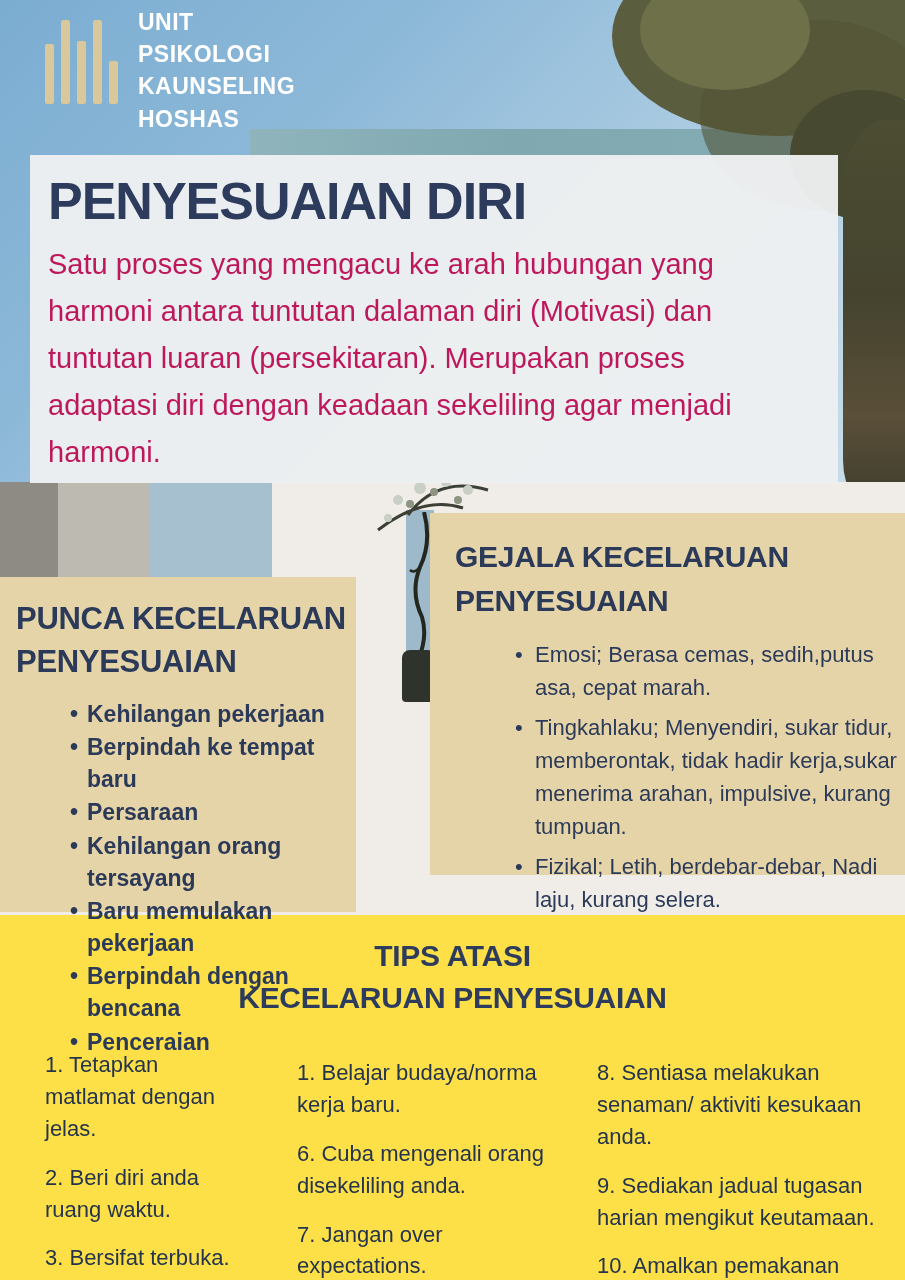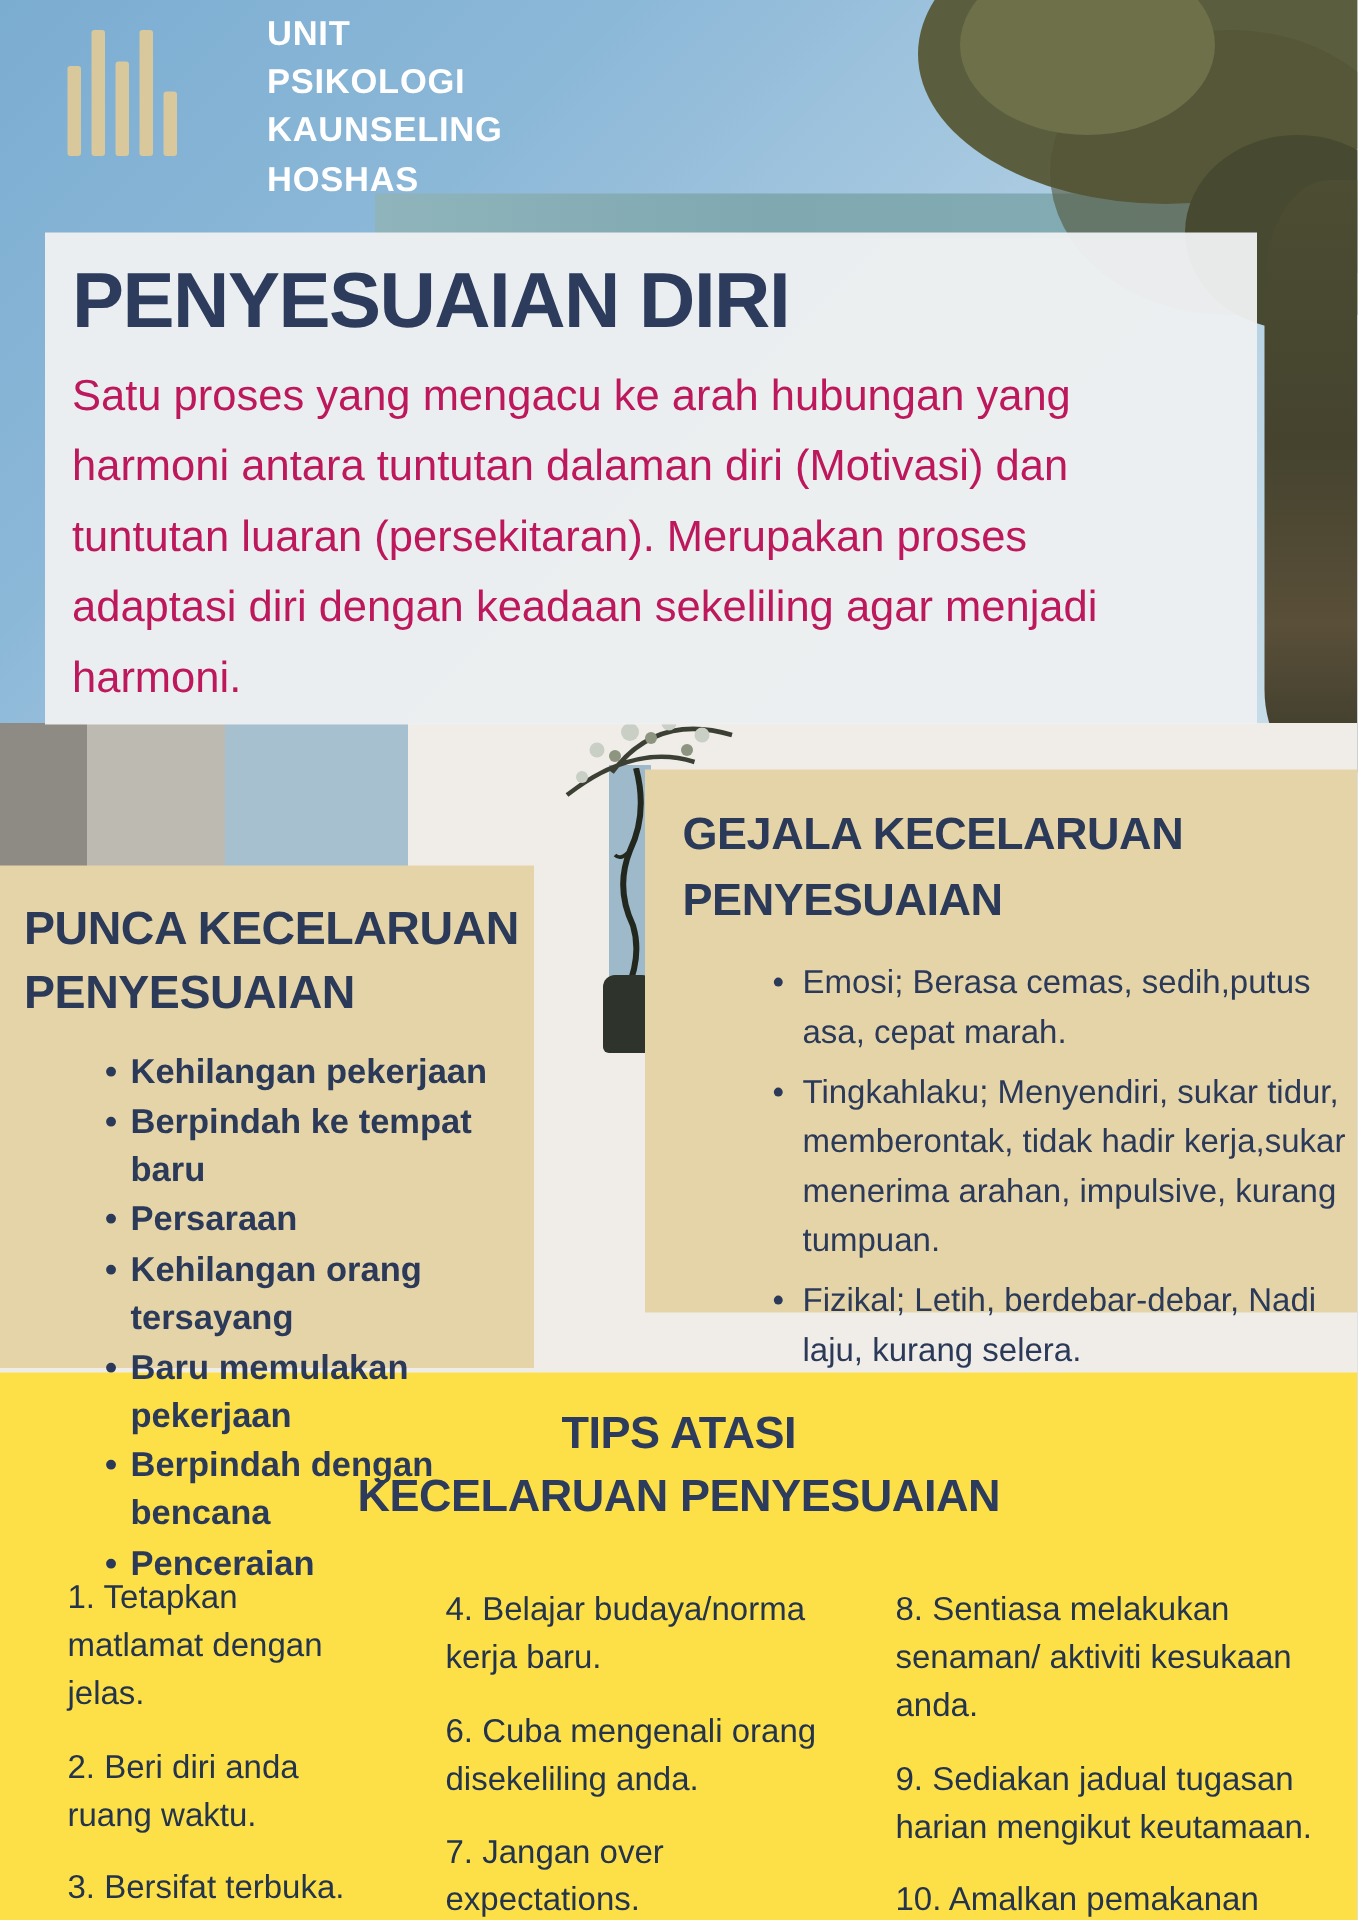--- a/index.html
+++ b/index.html
@@ -24,21 +24,21 @@
   .building-band{position:absolute;left:0;top:482px;width:905px;height:433px;background:#f0ede8;}
   .wall{position:absolute;top:0;height:100px;}
   .wall-darkgrey{left:0;width:58px;background:#8d8b84;height:96px;}
   .wall-lightgrey{left:58px;width:92px;background:#bdbab2;height:96px;}
   .wall-blue{left:150px;width:122px;background:#a6c0cf;height:96px;}
   .wall-strip-blue{position:absolute;left:406px;top:28px;width:28px;height:185px;background:#9db9ca;}
   .bush{position:absolute;left:402px;top:168px;width:34px;height:52px;background:#2e342b;border-radius:8px 8px 4px 4px;}
   .vine{position:absolute;left:404px;top:30px;}
   .branch{position:absolute;left:368px;top:-22px;}
   
-  .logo{position:absolute;left:45px;top:6px;z-index:4;display:flex;align-items:flex-start;gap:40px;}
+  .logo{position:absolute;left:45px;top:6px;z-index:4;display:flex;align-items:flex-start;}
   .bars{display:flex;align-items:flex-end;gap:7px;height:86px;margin-top:12px;}
   .bars span{display:block;width:9px;background:#d9c89b;border-radius:2px;}
   .b1{height:60px}.b2{height:84px}.b3{height:63px}.b4{height:84px}.b5{height:43px}
   .org{margin-left:20px;color:#ffffff;font-weight:bold;font-size:23px;line-height:1.4;
     letter-spacing:.5px;white-space:pre-line;}
   
   .hero-panel{position:absolute;left:30px;top:155px;width:808px;height:328px;z-index:2;
     background:rgba(237,239,241,.97);padding:12px 34px 0 18px;box-sizing:border-box;}
   .hero-panel h1{margin:4px 0 10px 0;color:#2d3c5c;font-size:52px;font-weight:800;
     letter-spacing:-1px;}
@@ -156,21 +156,21 @@
 KECELARUAN PENYESUAIAN</h2>
     <div class="col col1">
 
     <p>1. Tetapkan matlamat dengan jelas.</p>
         <p>2. Beri diri anda ruang waktu.</p>
         <p>3. Bersifat terbuka.</p>
         <p>4. Mengkaji tugasan dengan jelas.</p>
       </div>
     <div class="col col2">
 
-    <p>4. Belajar budaya/norma kerja baru.</p>
+    <p>1. Belajar budaya/norma kerja baru.</p>
         <p>6. Cuba mengenali orang disekeliling anda.</p>
         <p>7. Jangan over expectations.</p>
       </div>
     <div class="col col3">
 
     <p>8. Sentiasa melakukan senaman/ aktiviti kesukaan anda.</p>
         <p>9. Sediakan jadual tugasan harian mengikut keutamaan.</p>
         <p>10. Amalkan pemakanan sihat.</p>
       </div>
   </section>

